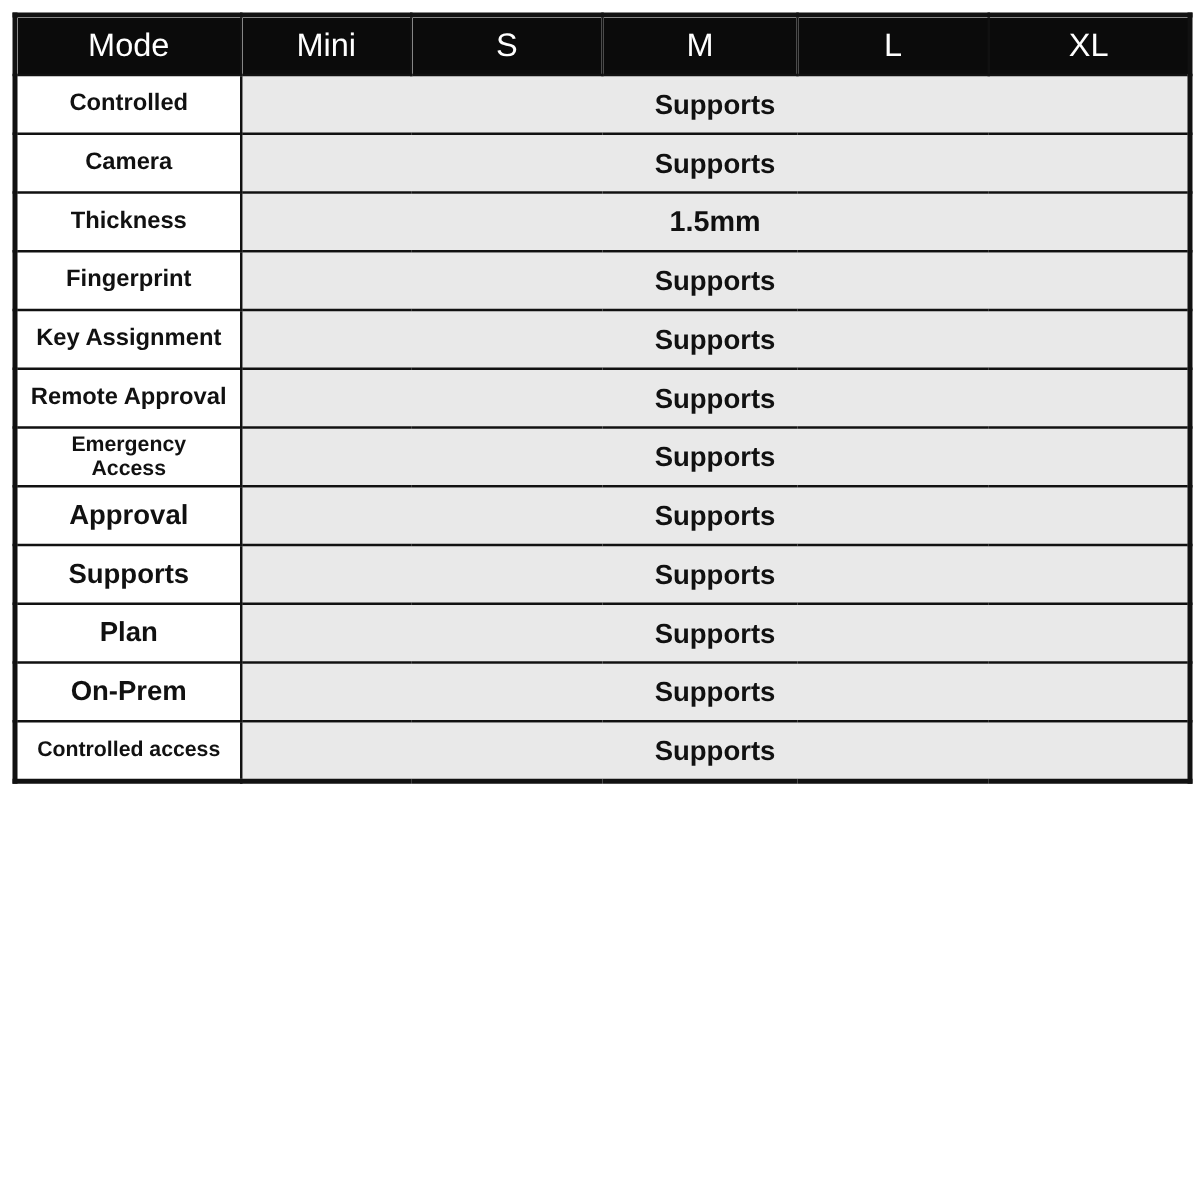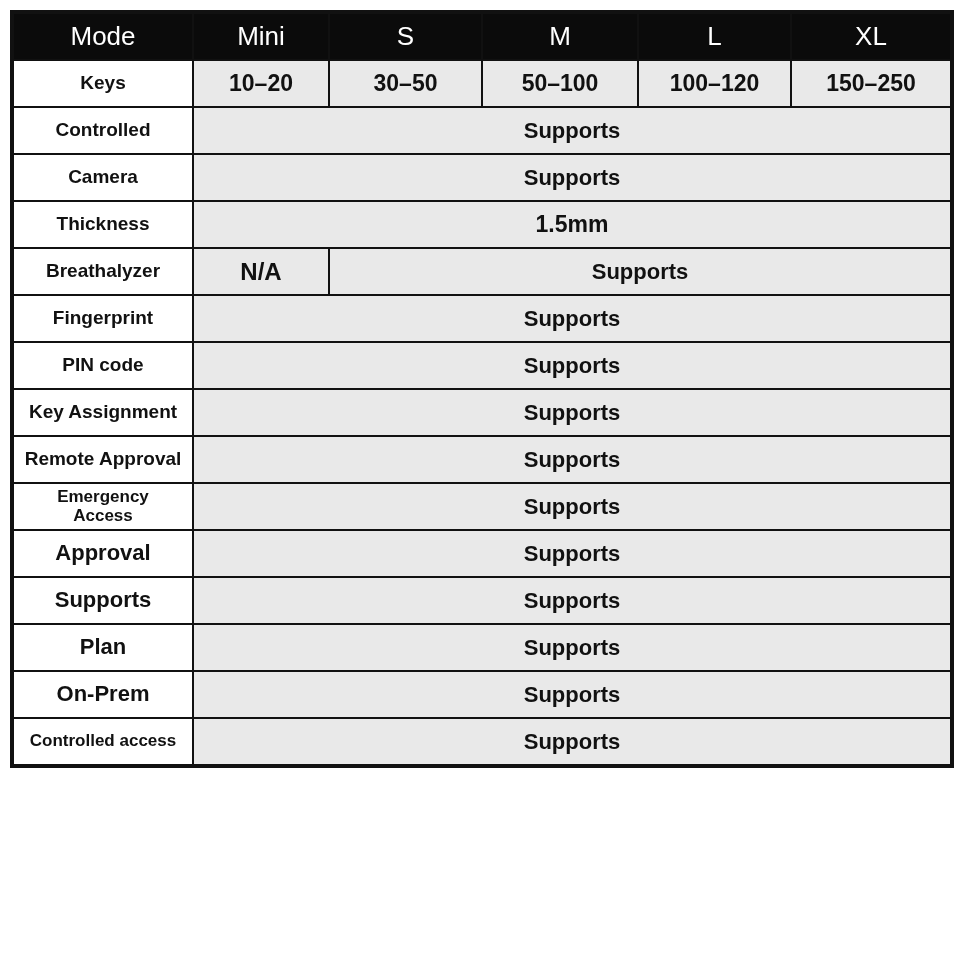--- a/index.html
+++ b/index.html
@@ -71,61 +71,44 @@
   <tbody>
     <tr>
       <th class="hdr">Mode</th>
       <th class="hdr">Mini</th>
       <th class="hdr">S</th>
       <th class="hdr">M</th>
       <th class="hdr">L</th>
       <th class="hdr">XL</th>
     </tr>
 
-    <tr>
-      <td class="lbl">Keys</td>
-      <td class="val keys">10–20</td>
-      <td class="val keys">30–50</td>
-      <td class="val keys">50–100</td>
-      <td class="val keys">100–120</td>
-      <td class="val keys">150–250</td>
-    </tr>
 
     <tr>
       <td class="lbl">Controlled</td>
       <td class="val" colspan="5">Supports</td>
     </tr>
 
     <tr>
       <td class="lbl">Camera</td>
       <td class="val" colspan="5">Supports</td>
     </tr>
 
     <tr>
       <td class="lbl">Thickness</td>
       <td class="val keys" colspan="5">1.5mm</td>
     </tr>
 
-    <tr>
-      <td class="lbl">Breathalyzer</td>
-      <td class="val na">N/A</td>
-      <td class="val" colspan="4">Supports</td>
-    </tr>
 
 
     <tr>
       <td class="lbl">Fingerprint</td>
       <td class="val" colspan="5">Supports</td>
     </tr>
 
 
-    <tr>
-      <td class="lbl">PIN code</td>
-      <td class="val" colspan="5">Supports</td>
-    </tr>
 
     <tr>
       <td class="lbl">Key Assignment</td>
       <td class="val" colspan="5">Supports</td>
     </tr>
 
     <tr>
       <td class="lbl">Remote Approval</td>
       <td class="val" colspan="5">Supports</td>
     </tr>

